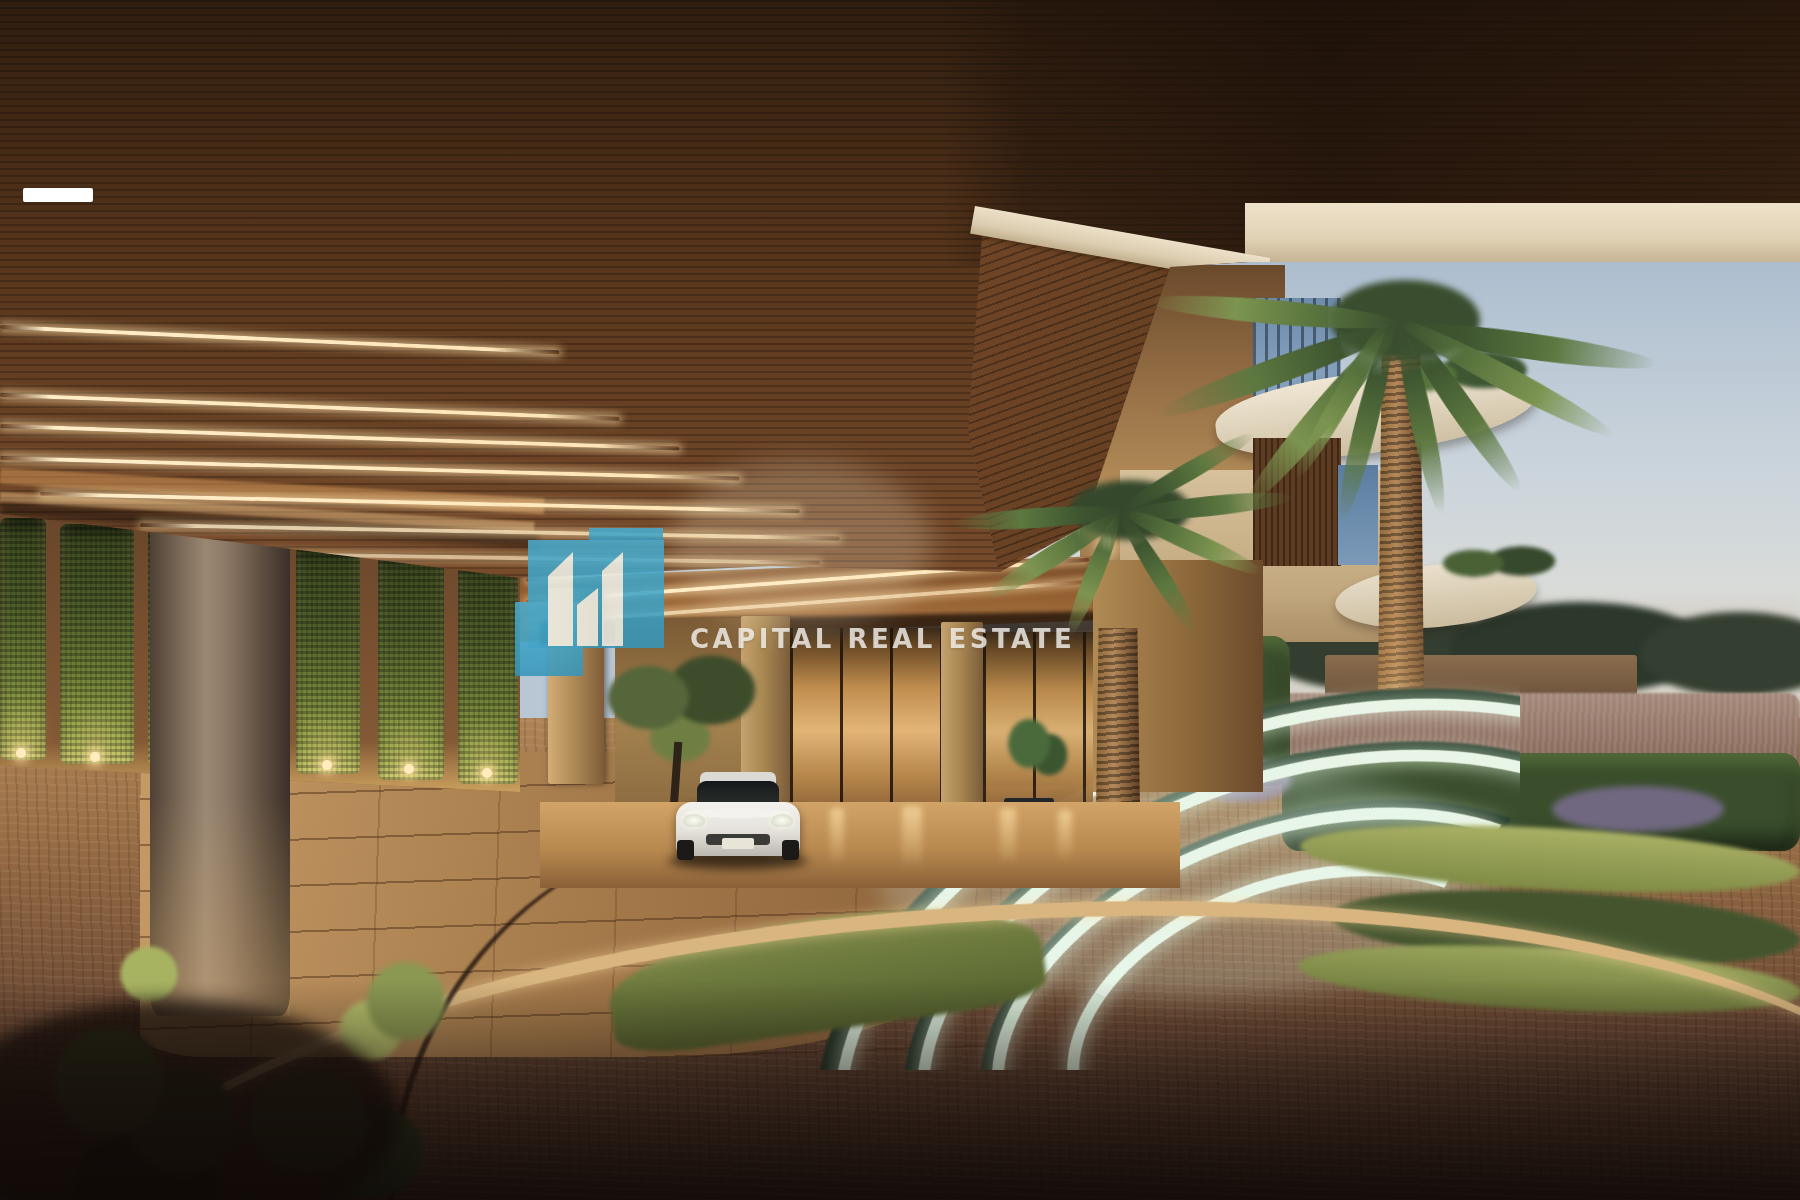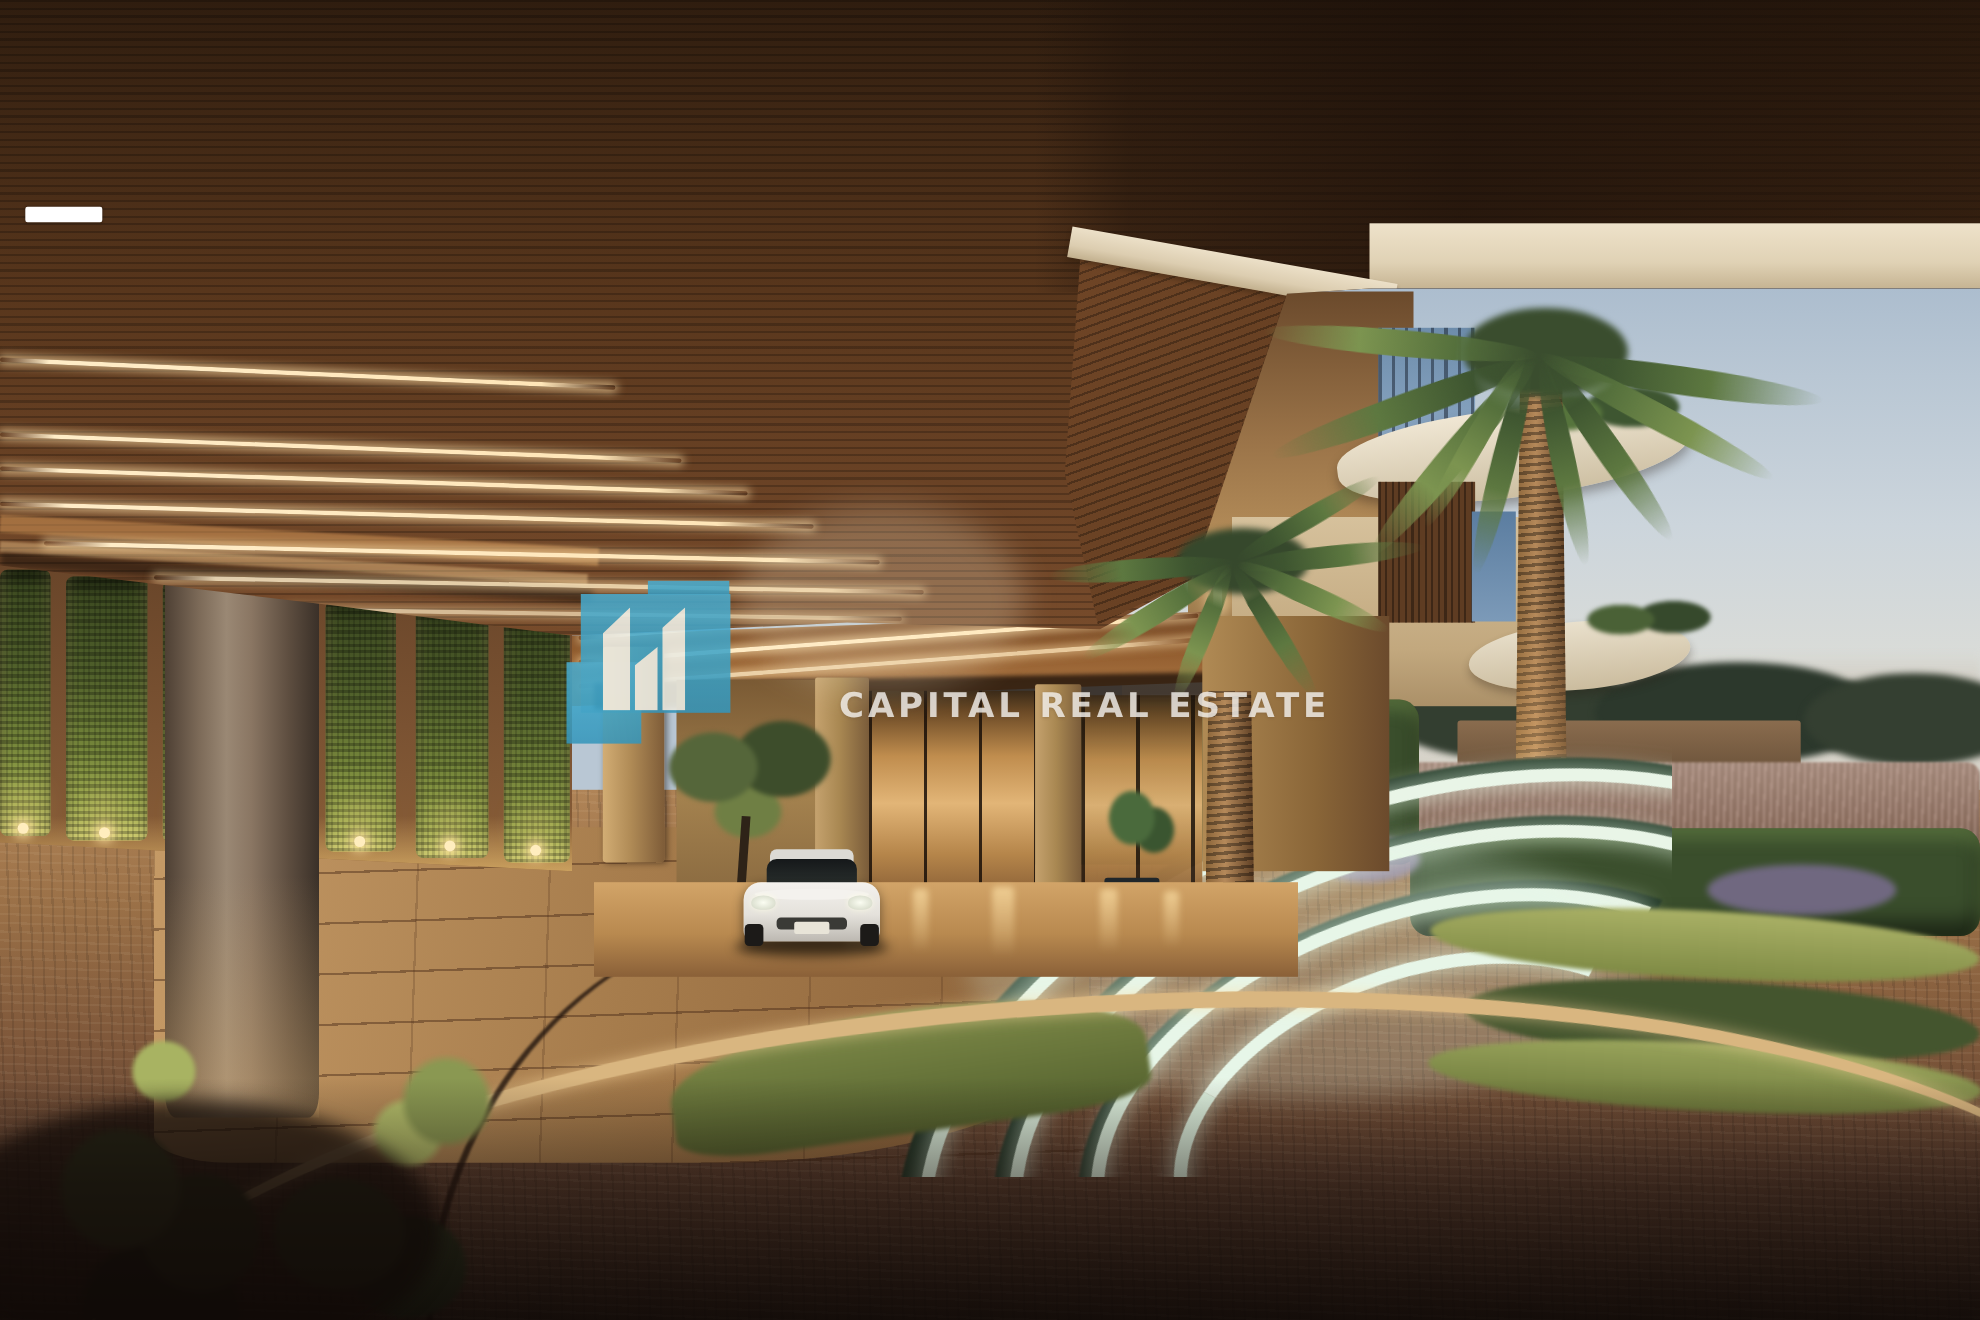--- a/index.html
+++ b/index.html
@@ -81,21 +81,21 @@
   .darkfore{background:linear-gradient(180deg,rgba(22,13,9,0) 0%,rgba(22,13,9,.5) 45%,rgba(12,7,5,.82) 100%);}
   
   .car-body{background:linear-gradient(180deg,#f4f2ee 0%,#e4e1db 55%,#bcb8b1 100%);border-radius:16px 16px 10px 10px;box-shadow:0 4px 10px rgba(0,0,0,.45);}
   
   .wm{opacity:.92;}
   .wm-rect{background:linear-gradient(180deg,#49abce 0%,#3da3c7 55%,#3596bb 100%);opacity:.94;}
   .tower{background:#f1ece1;opacity:.97;}
   .wm-title{font-weight:bold;font-size:66px;line-height:58px;letter-spacing:1px;white-space:nowrap;
             color:rgba(250,248,244,.9);text-shadow:0 1px 4px rgba(110,82,55,.4),0 0 12px rgba(255,255,255,.18);
             font-family:"DejaVu Sans","Liberation Sans",sans-serif;}
-  .wm-sub{font-weight:bold;font-size:31px;letter-spacing:3.5px;text-align:center;white-space:nowrap;
+  .wm-sub{font-weight:bold;font-size:26px;letter-spacing:3.5px;text-align:left;white-space:nowrap;
           color:rgba(246,244,240,.87);text-shadow:0 1px 3px rgba(110,82,55,.4);
           font-family:"DejaVu Sans","Liberation Sans",sans-serif;}
   .whitebar{background:#ffffff;border-radius:2px;box-shadow:0 0 2px rgba(0,0,0,.25);}
 </style>
 </head>
 <body>
 
 <div class="stage">
 
   <div class="a sky" style="left:1020px;top:180px;width:780px;height:540px;"></div>

